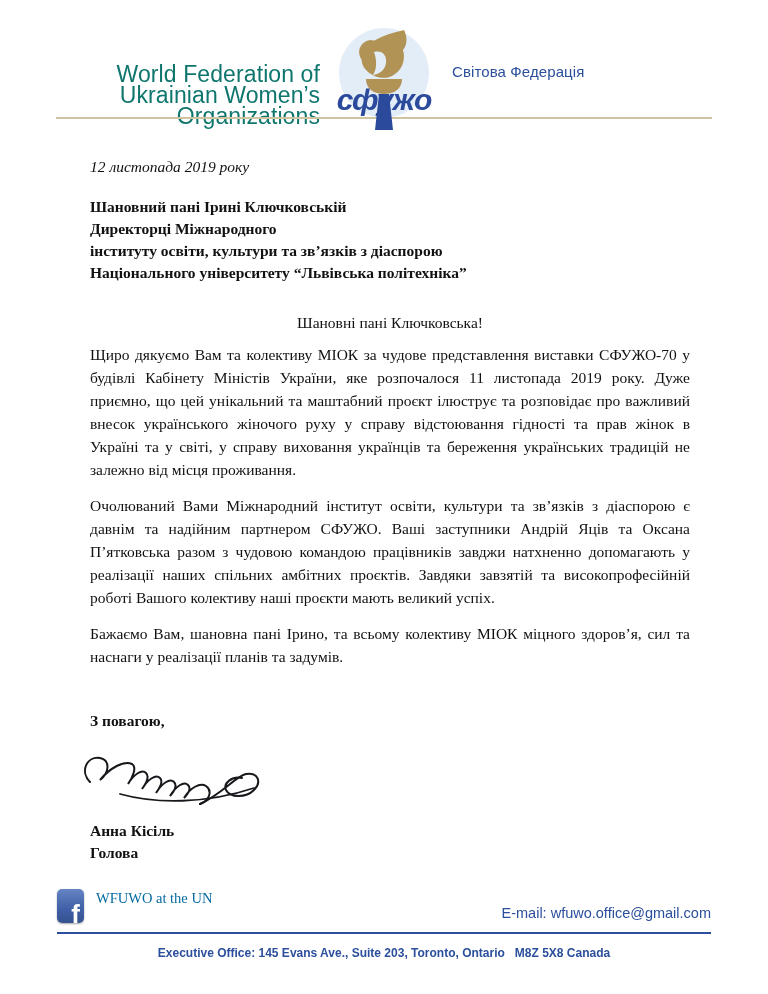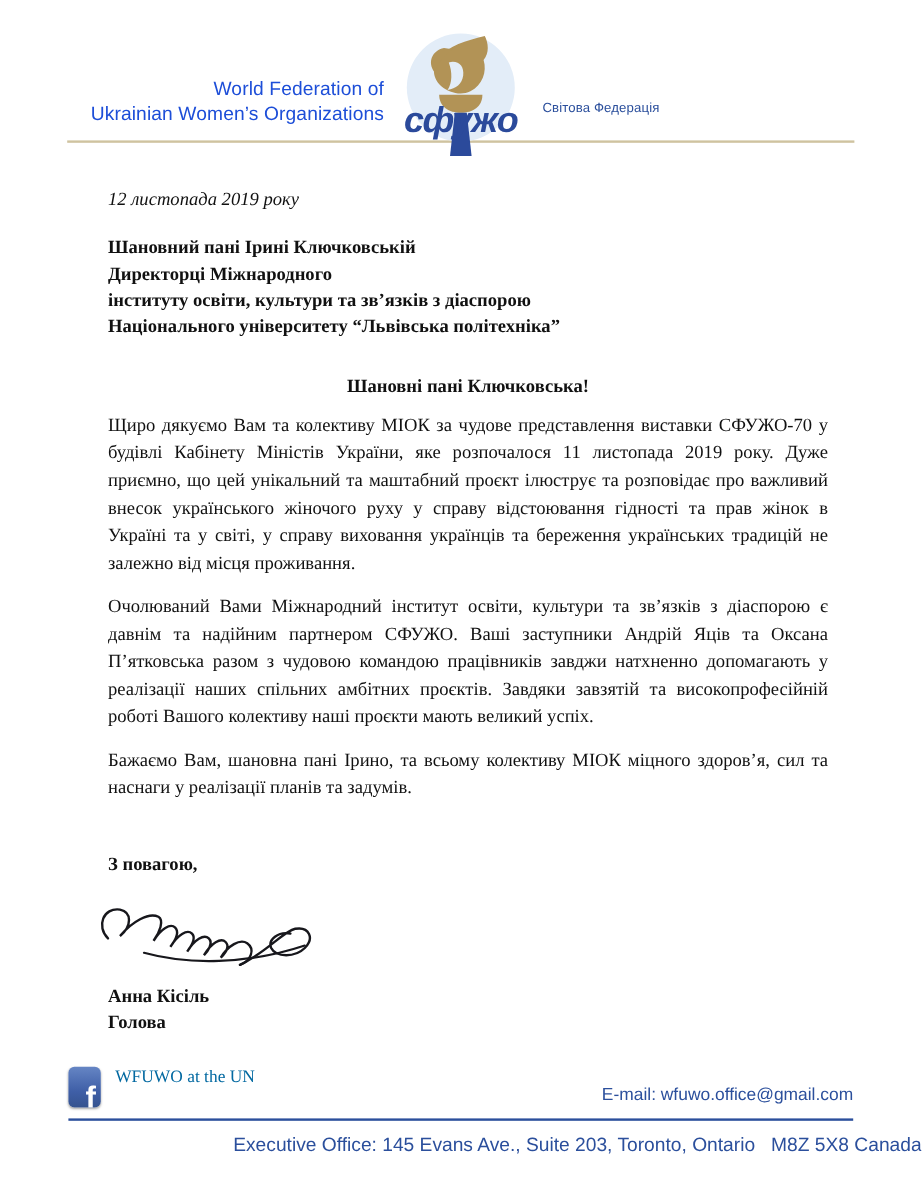--- a/index.html
+++ b/index.html
@@ -4,38 +4,38 @@
 <style>
   * { margin:0; padding:0; box-sizing:border-box; }
   html,body { background:#ffffff; }
   .page {
     position:relative; width:768px; height:994px; background:#fff;
     font-family:"Liberation Serif", serif; color:#111; overflow:hidden;
   }
   
   .lh-en {
     position:absolute; top:64px; left:40px; width:280px; text-align:right;
-    font-family:"Liberation Sans", sans-serif; color:#1d4ed8;
-    font-size:16px; line-height:21px; font-weight:500; letter-spacing:.1px;
+    font-family:"Liberation Sans", sans-serif; color:#0f766e;
+    font-size:23px; line-height:21px; font-weight:500; letter-spacing:.1px;
   }
   .lh-uk {
-    position:absolute; top:80px; left:452px; width:280px; text-align:left;
+    position:absolute; top:61px; left:452px; width:280px; text-align:left;
     font-family:"Liberation Sans", sans-serif; color:#2b4f9c;
-    font-size:11px; line-height:21px; font-weight:500; letter-spacing:.1px;
+    font-size:15px; line-height:21px; font-weight:500; letter-spacing:.1px;
   }
   .lh-logo { position:absolute; top:26px; left:50%; transform:translateX(-50%); z-index:2; }
   .rule-tan { position:absolute; top:117px; left:56px; right:56px; height:2px; background:#cfc3a0; z-index:1; }
   .logo-word {
     font-family:"Liberation Sans", sans-serif; font-weight:bold; font-style:italic;
   }
   
   .letter { position:absolute; top:158px; left:90px; width:600px; font-size:15.5px; }
   .date { font-style:italic; margin-bottom:20px; }
   .recipient { font-weight:bold; line-height:22px; }
-  .salutation { font-weight:bold; text-align:center; margin-top:30px; margin-bottom:11px; }
+  .salutation { font-weight:normal; text-align:center; margin-top:30px; margin-bottom:11px; }
   .para { text-align:justify; line-height:23px; margin-bottom:13px; }
   .closing { font-weight:bold; margin-top:44px; }
   .sig-wrap { margin-top:8px; margin-left:-14px; height:78px; }
   .signer-name { font-weight:bold; margin-top:4px; line-height:22px; }
   .signer-title { font-weight:bold; line-height:22px; }
   
   .fb-icon {
     position:absolute; left:57px; top:889px; width:27px; height:34px; border-radius:5px;
     background:linear-gradient(180deg,#6585c4 0%, #3f5fa7 60%, #35538f 100%);
     color:#fff; font-family:"Liberation Sans", sans-serif; font-weight:bold;
@@ -47,23 +47,23 @@
     font-family:Liberation Serif, serif; color:#0369a1;
     font-size:14.5px; line-height:20px; font-weight:500;
   }
   .email {
     position:absolute; right:57px; top:905px; text-align:left;
     font-family:"Liberation Sans", sans-serif; color:#2b4f9c;
     font-size:14.5px; font-weight:500;
   }
   .rule-blue { position:absolute; top:932px; left:57px; right:57px; height:2px; background:#2b4f9c; }
   .exec-address {
-    position:absolute; top:946px; left:0; width:100%; text-align:right;
+    position:absolute; top:946px; left:0; width:100%; text-align:center;
     font-family:"Liberation Sans", sans-serif; color:#2b4f9c;
-    font-size:16px; font-weight:400; white-space:pre-wrap;
+    font-size:12px; font-weight:700; white-space:pre-wrap;
   }
 </style>
 </head>
 <body>
 
 <div class="page">
 
   <div class="lh-en">
     <div>World Federation of</div>
     <div>Ukrainian Women’s Organizations</div>

